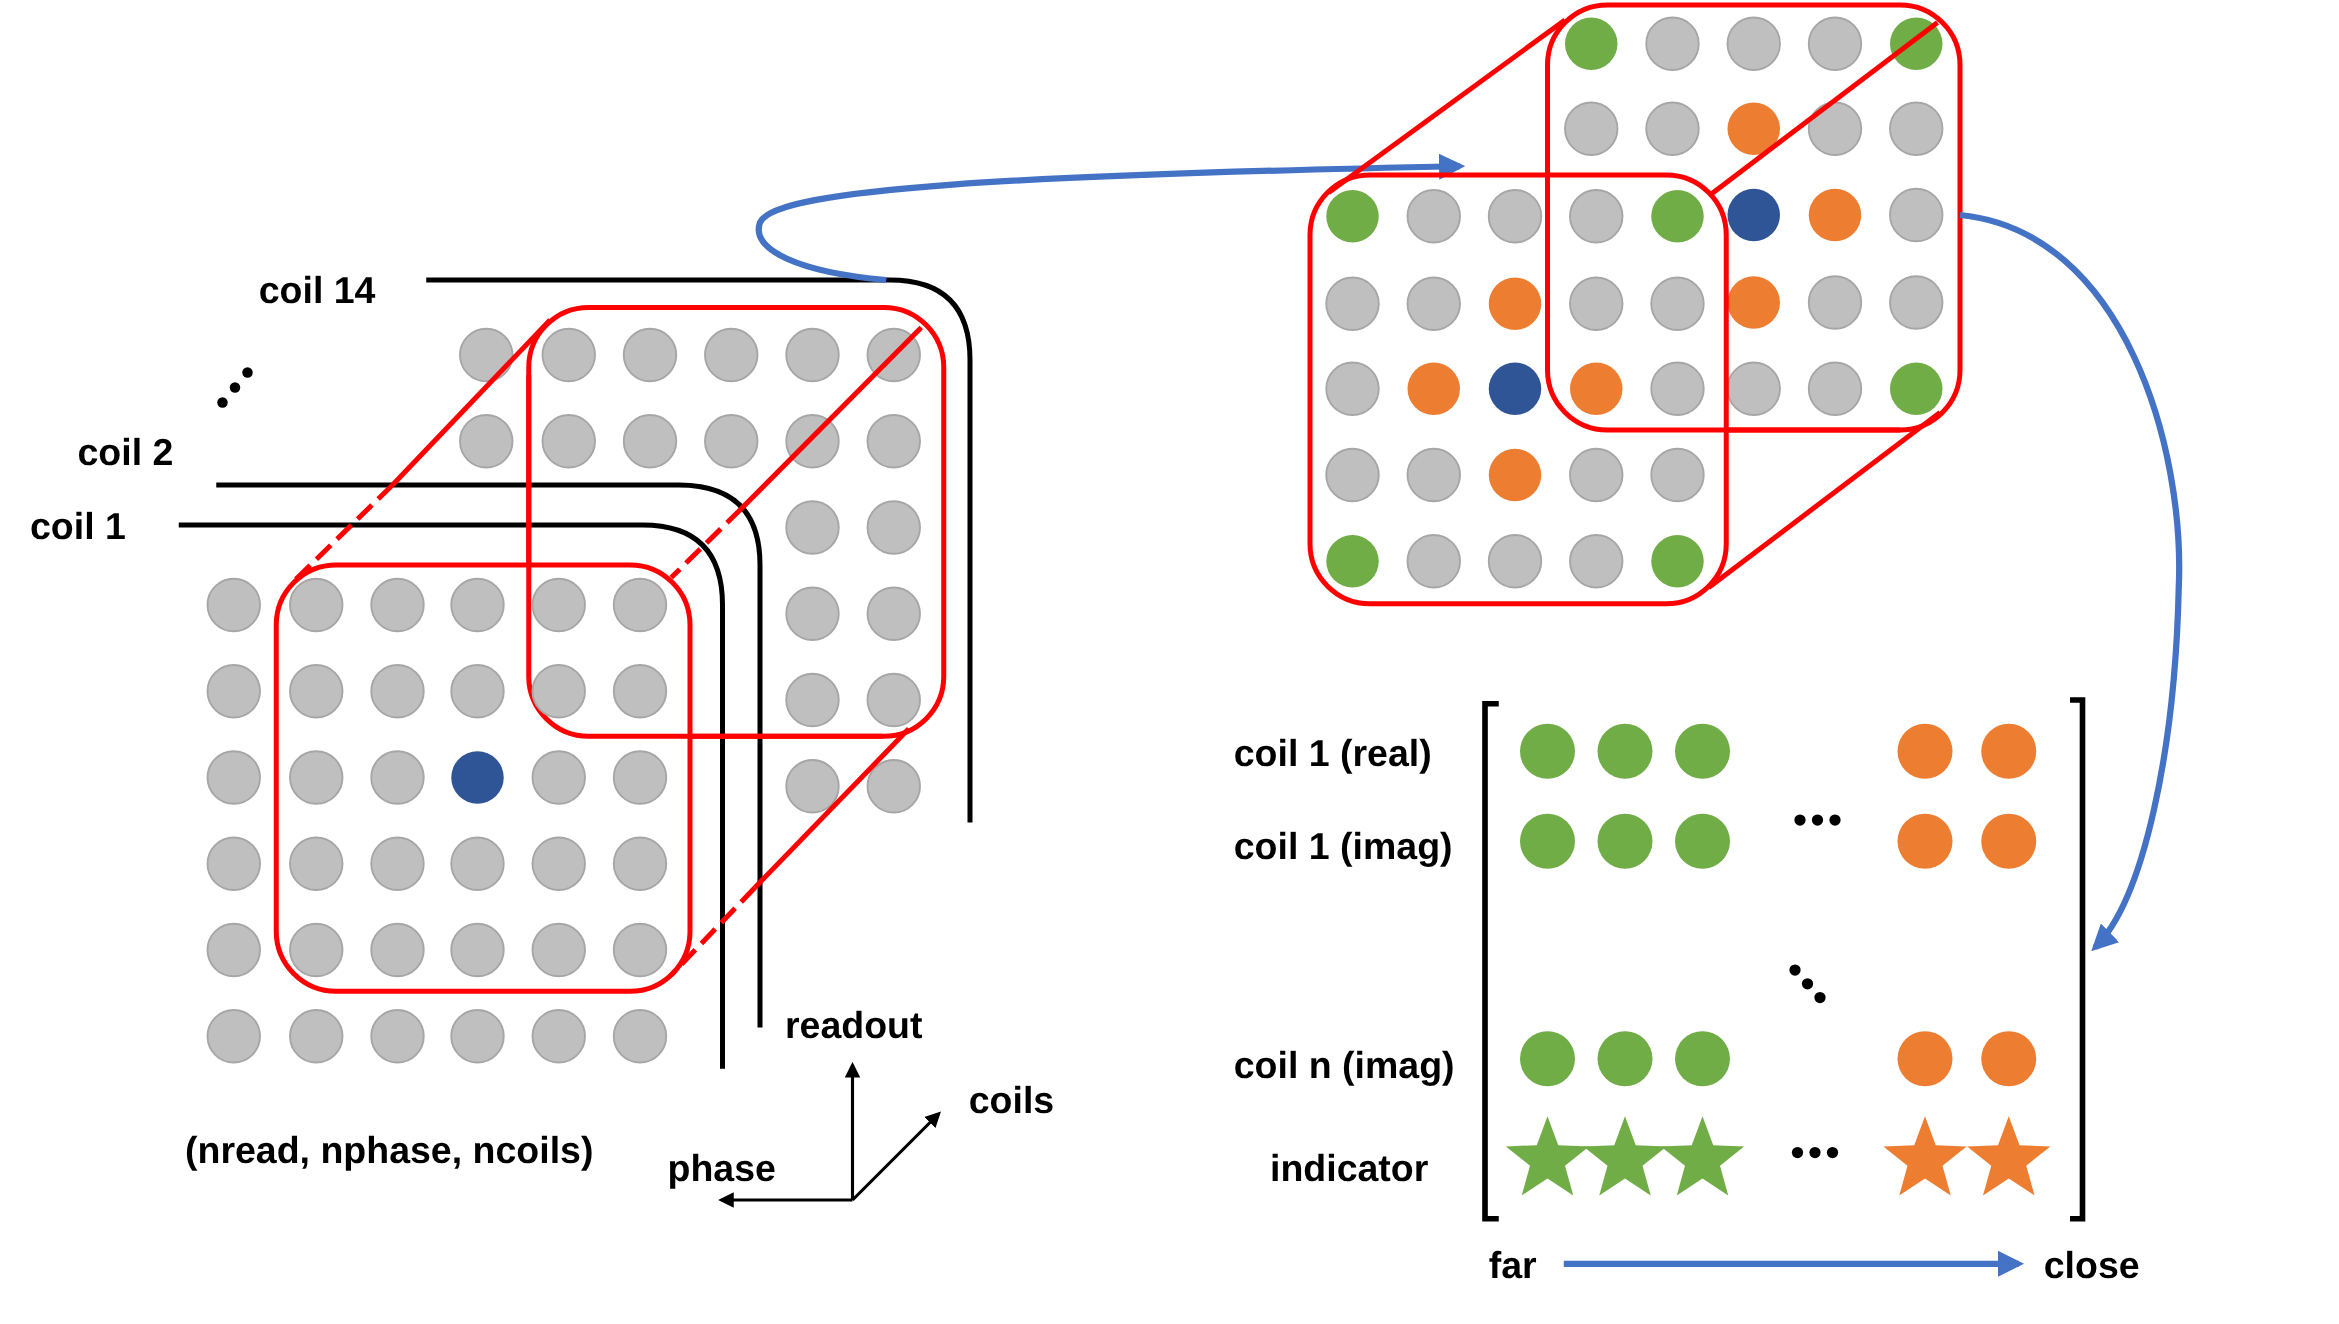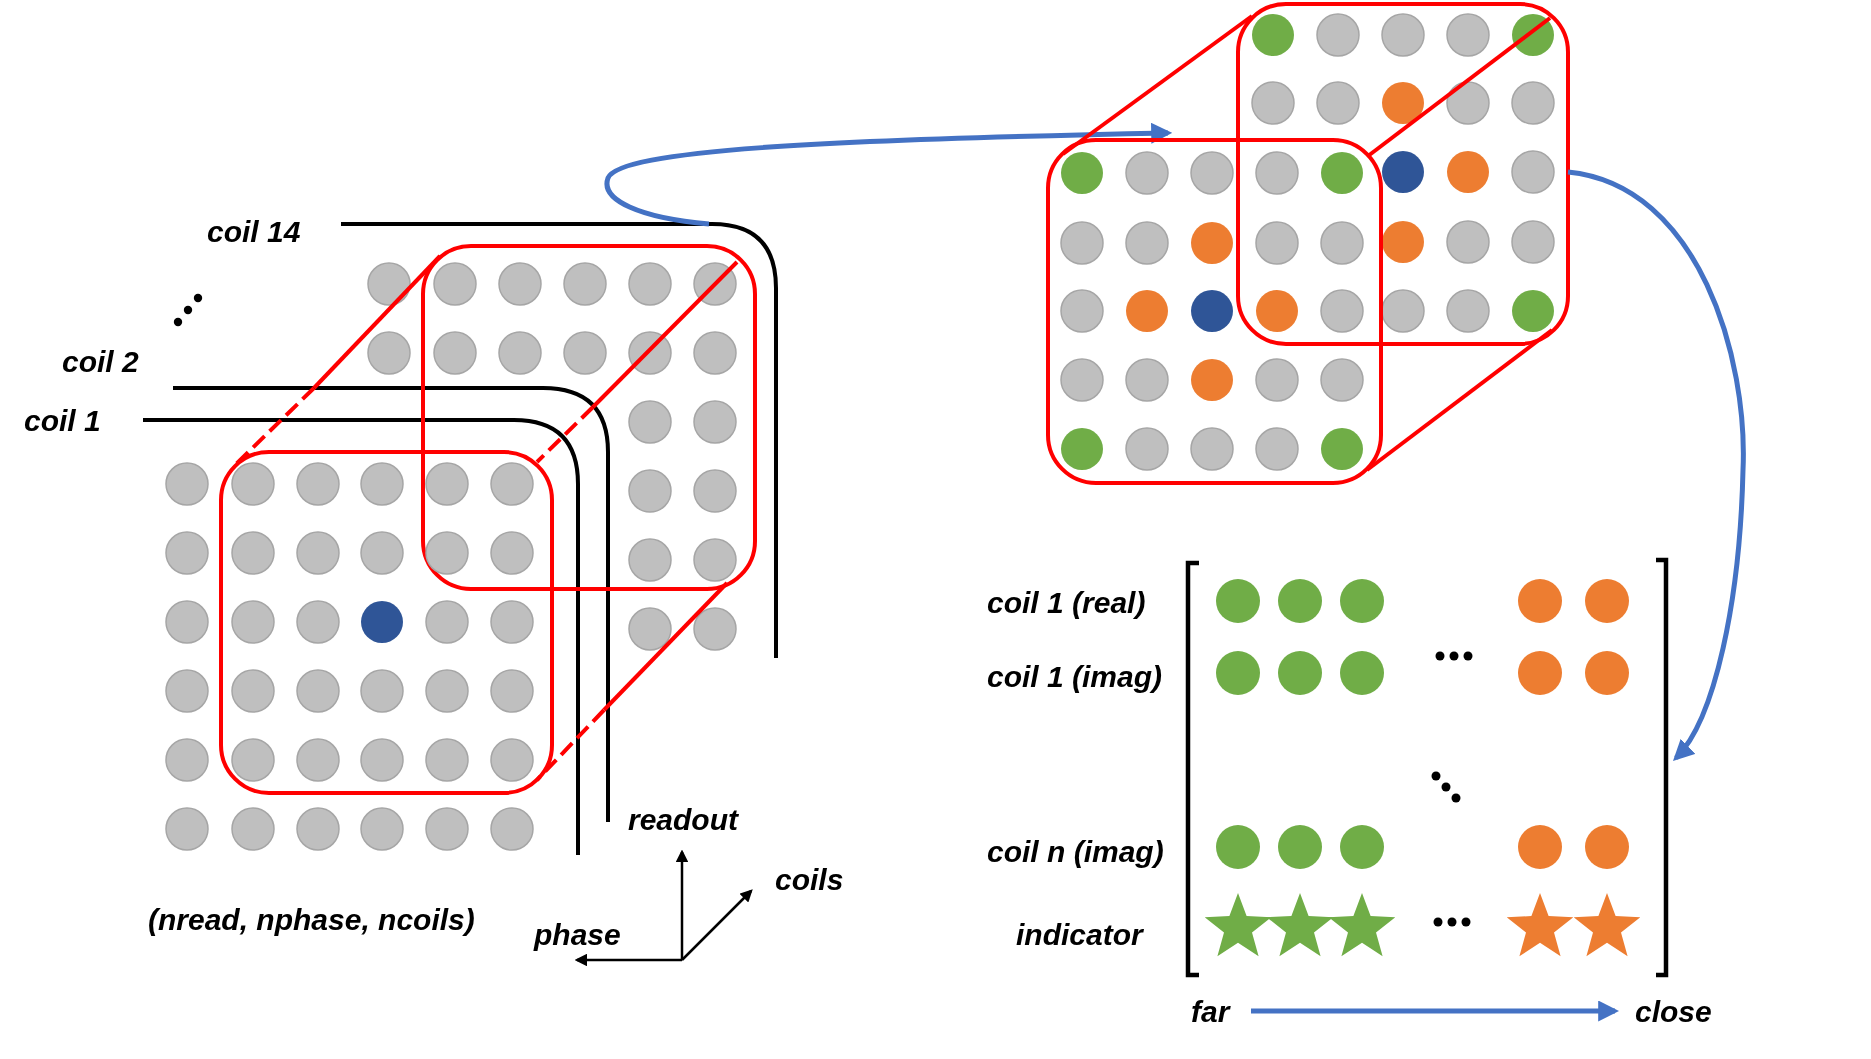--- a/index.html
+++ b/index.html
@@ -1,17 +1,17 @@
 <!DOCTYPE html>
 <html><head>
 <meta charset="utf-8">
 <style>
   html, body { margin: 0; padding: 0; background: #ffffff; }
   body { width: 1871px; height: 1059px; overflow: hidden; }
-  #stage { position: relative; width: 1871px; height: 1059px; font-style: italic; }
+  #stage { position: relative; width: 1871px; height: 1059px; }
   svg { position: absolute; left: 0; top: 0; }
   .lbl { font-family: "Liberation Sans", sans-serif; font-weight: bold; font-size: 30px; fill: #000000; }
   .red { stroke: #FF0000; stroke-width: 4; fill: none; }
   .red-face { stroke: #FF0000; stroke-width: 4; fill: none; }
   .red-dash { stroke: #FF0000; stroke-width: 4; fill: none; stroke-dasharray: 16 7; }
   .blk { stroke: #000000; stroke-width: 4; fill: none; }
   .axis { stroke: #000000; stroke-width: 2.5; fill: none; }
   .blue-arrow { stroke: #4472C4; stroke-width: 5; fill: none; }
   .bracket { stroke: #000000; stroke-width: 4.5; fill: none; }
 </style>

